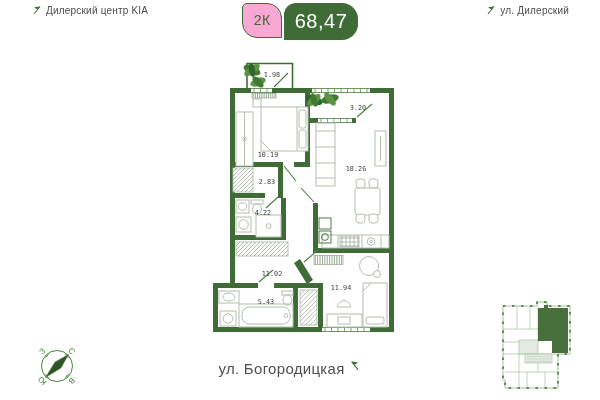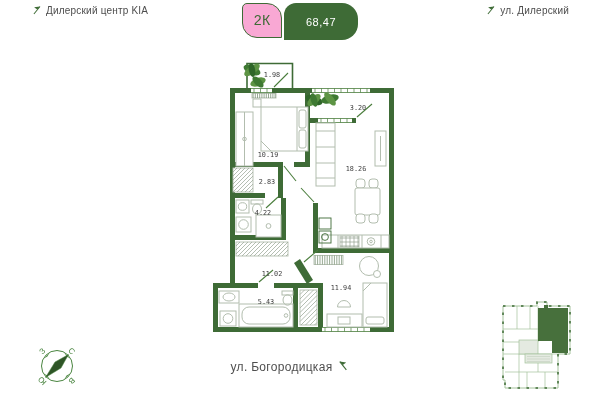--- a/index.html
+++ b/index.html
@@ -20,26 +20,26 @@
   .badge-rooms{
     width:38px;height:33px;border:1.6px solid #3E6B36;
     border-radius:5px 15px 0 15px;
     display:flex;align-items:center;justify-content:center;
     color:#3E6B36;font-size:14px;background:#f9a8d4;font-family:Liberation Mono, monospace;
   }
   .badge-area{
     min-width:62px;height:37px;background:#3E6B36;
     border-radius:12px 16px 16px 0;
     display:flex;align-items:center;justify-content:center;
-    color:#ffffff;font-size:11px;letter-spacing:.5px;padding:0 6px;
+    color:#ffffff;font-size:20px;letter-spacing:.5px;padding:0 6px;
   }
   .street-bottom{
     position:absolute;left:290px;top:360px;transform:translateX(-50%);
     display:flex;align-items:flex-start;gap:5px;
-    font-size:12px;color:#4f4f4f;letter-spacing:.3px;
+    font-size:15px;color:#4f4f4f;letter-spacing:.3px;
   }
   svg text.area{
     font-family:"DejaVu Sans Mono", monospace;
     font-size:6.8px;fill:#3f3f3f;text-anchor:middle;
   }
   svg text.compass-letter{
     font-family:"Liberation Sans", sans-serif;
     font-size:8px;fill:#4a8540;text-anchor:middle;
   }
 </style>

